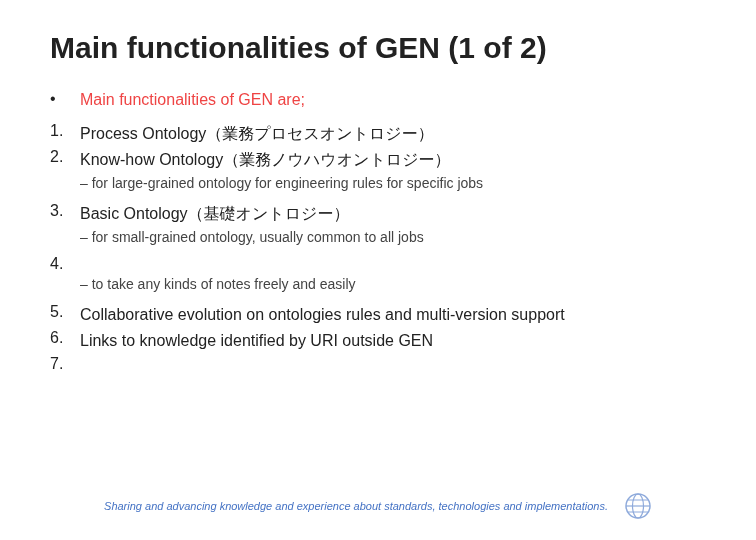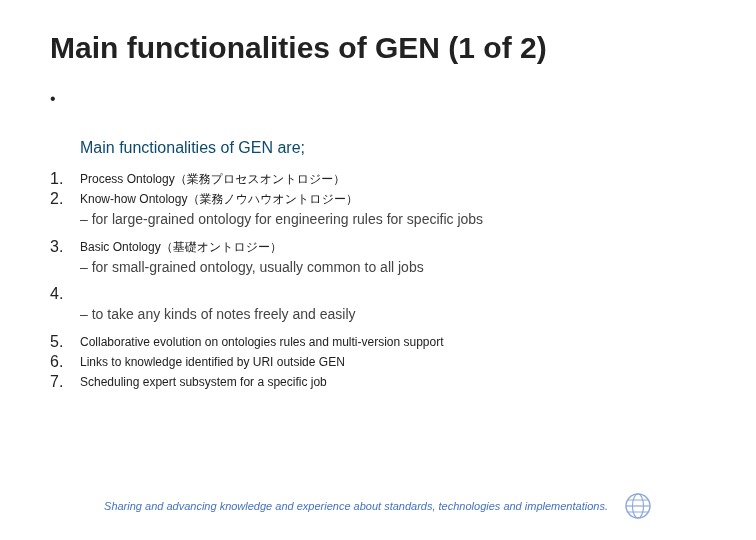--- a/index.html
+++ b/index.html
@@ -44,23 +44,22 @@
 
     .bullet-marker {
       min-width: 30px;
       font-size: 16px;
       color: #222222;
       padding-top: 2px;
     }
 
     .bullet-text {
       font-size: 16px;
-      color: #0c4a6e;
+      color: #ef4444;
       line-height: 1.5;
-      margin-top: 48px;
     }
 
     .sub-item {
       display: flex;
       align-items: flex-start;
       margin-left: 30px;
       margin-bottom: 8px;
     }
 
     .sub-text {
@@ -76,21 +75,21 @@
     }
 
     .num-marker {
       min-width: 30px;
       font-size: 16px;
       color: #222222;
       font-weight: normal;
     }
 
     .num-text {
-      font-size: 12px;
+      font-size: 16px;
       color: #222222;
       line-height: 1.5;
     }
 
     .footer {
       text-align: center;
       padding-top: 8px;
       display: flex;
       align-items: center;
       justify-content: center;
@@ -162,21 +161,20 @@
       <span class="num-text">Collaborative evolution on ontologies rules and multi-version support</span>
     </div>
 
     <div class="numbered-item">
       <span class="num-marker">6.</span>
       <span class="num-text">Links to knowledge identified by URI outside GEN</span>
     </div>
 
     <div class="numbered-item">
       <span class="num-marker">7.</span>
-      <span class="num-text">Scheduling expert subsystem for a specific job</span>
     </div>
 
   </div>
 
   <div class="footer">
     <span class="footer-text">Sharing and advancing knowledge and experience about standards, technologies and implementations.</span>
 
     <svg class="footer-icon" viewBox="0 0 28 28" fill="none" xmlns="http://www.w3.org/2000/svg">
       <circle cx="14" cy="14" r="12" stroke="#4472C4" stroke-width="1.5" fill="none"></circle>
       <ellipse cx="14" cy="14" rx="5.5" ry="12" stroke="#4472C4" stroke-width="1.2" fill="none"></ellipse>

